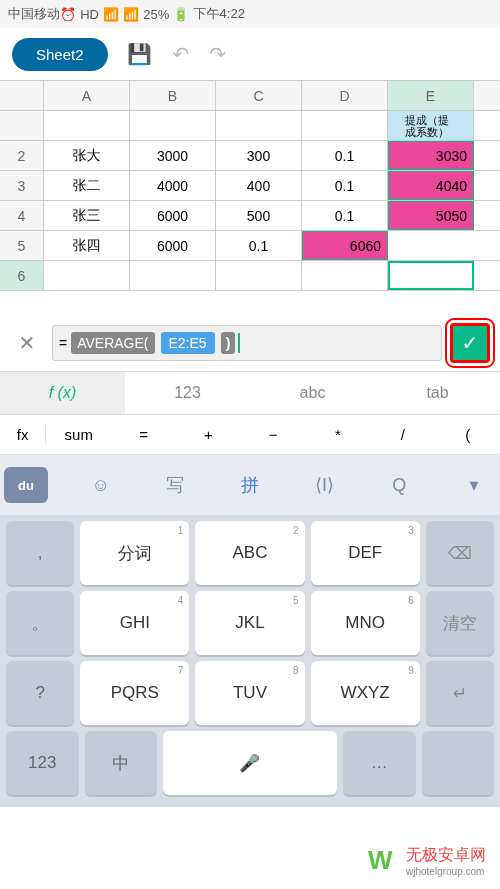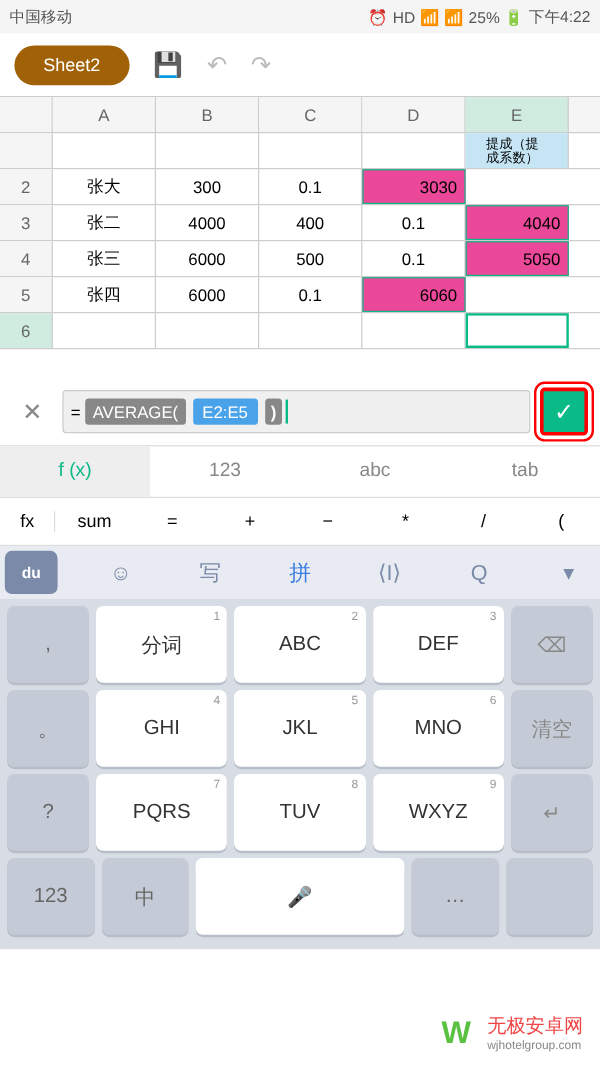--- a/index.html
+++ b/index.html
@@ -1,20 +1,20 @@
 <!DOCTYPE html>
 <html><head>
 <meta charset="utf-8">
 <style>
 *{box-sizing:border-box;margin:0;padding:0;font-family:-apple-system,Arial,sans-serif}
 body{width:500px;height:889px;background:#fff;position:relative;overflow:hidden}
-.status-bar{height:28px;background:#f5f5f5;display:flex;justify-content:space-between;align-items:center;padding:0 8px;font-size:13px;color:#555}
+.status-bar{height:28px;background:#f5f5f5;display:flex;align-items:center;padding:0 8px;font-size:13px;color:#555}
 .status-right{display:flex;align-items:center;gap:4px}
 .toolbar{height:52px;display:flex;align-items:center;padding:0 12px;gap:20px;background:#fff}
-.sheet-tab{background:#a16207;color:#fff;padding:8px 24px;border-radius:18px;font-size:15px}
+.sheet-tab{background:#0369a1;color:#fff;padding:8px 24px;border-radius:18px;font-size:15px}
 .tb-icon{color:#bbb;font-size:20px}
 .spreadsheet{border-top:1px solid #ccc}
 .sheet-row{display:flex;height:30px;border-bottom:1px solid #ccc}
 .sheet-row.header{background:#f5f5f5}
 .row-header{width:44px;background:#f5f5f5;border-right:1px solid #ccc;display:flex;align-items:center;justify-content:center;font-size:14px;color:#666}
 .col-header{border-right:1px solid #ccc;display:flex;align-items:center;justify-content:center;font-size:14px;color:#666;background:#f5f5f5}
 .col-header.E{background:#d0ebe0}
 .cell{border-right:1px solid #ccc;display:flex;align-items:center;justify-content:center;font-size:14px}
 .cA,.cB,.cC,.cD{width:86px}
 .cE{width:86px}
@@ -26,25 +26,25 @@
 .fb-close{width:34px;height:34px;display:flex;align-items:center;justify-content:center;color:#888;font-size:20px}
 .fb-input{flex:1;height:36px;background:#f0f0f0;border:1px solid #ccc;border-radius:3px;display:flex;align-items:center;padding:0 6px;font-size:14px}
 .fb-eq{margin-right:4px}
 .fb-func{background:#888;color:#fff;padding:3px 6px;border-radius:3px;font-weight:normal}
 .fb-range{background:#4aa3e8;color:#fff;padding:3px 8px;border-radius:3px;margin:0 6px}
 .fb-paren{background:#888;color:#fff;padding:3px 5px;border-radius:3px;font-weight:bold}
 .fb-cursor{width:2px;height:20px;background:#0abb87;margin-left:3px}
 .fb-check{width:40px;height:40px;background:#0abb87;border-radius:4px;display:flex;align-items:center;justify-content:center;color:#fff;font-size:20px;border:3px solid red;outline:2px solid red;outline-offset:3px}
 .mode-row{display:flex;height:44px;border-top:1px solid #ddd;border-bottom:1px solid #ddd}
 .mode-btn{flex:1;display:flex;align-items:center;justify-content:center;font-size:16px;color:#888}
-.mode-btn.active{background:#eee;color:#0abb87;}
+.mode-btn.active{background:#eee;color:#0abb87;font-style:italic}
 .fx-row{display:flex;height:40px;align-items:center;border-bottom:1px solid #ddd}
 .fx-cell{flex:1;display:flex;align-items:center;justify-content:center;font-size:15px;color:#000000;}
 .fx-cell:first-child{flex:0.7;border-right:1px solid #ddd}
-.ime-bar{display:flex;height:44px;align-items:center;background:#e8ecf2;padding:0 4px;justify-content:space-between}
+.ime-bar{display:flex;height:60px;align-items:center;background:#e8ecf2;padding:0 4px;justify-content:space-between}
 .ime-ic{width:44px;height:36px;display:flex;align-items:center;justify-content:center;color:#7a8aa8;font-size:18px}
 .ime-ic.active{color:#3b7de0}
 .ime-logo{background:#7a8aa8;color:#fff;border-radius:6px;font-size:13px;font-weight:bold;padding:5px 6px}
 .kb{background:#d8dde5;padding:6px}
 .kb-row{display:flex;gap:6px;margin-bottom:6px}
 .key{background:#fff;border-radius:6px;height:64px;display:flex;flex-direction:column;align-items:center;justify-content:center;box-shadow:0 2px 0 #b8bec8;font-size:17px;color:#333;position:relative}
 .key .sup{position:absolute;top:4px;right:6px;font-size:10px;color:#999}
 .key.side{flex:1;background:#c5cbd6;color:#666}
 .key.main{flex:1.6}
 .key.del{flex:1;background:#c5cbd6;color:#888}
@@ -91,20 +91,21 @@
     <div class="cell cA"></div>
       <div class="cell cB"></div>
       <div class="cell cC"></div>
       <div class="cell cD"></div>
     <div class="cell cE Ehdr">提成（提成系数）</div>
   </div>
   <div id="data-rows">
       <div class="sheet-row sel-row">
         <div class="row-header">2</div>
         <div class="cell cA">张大</div>
+        <div class="cell cB">3000</div>
         <div class="cell cC">300</div>
         <div class="cell cD">0.1</div>
         <div class="cell cE E">3030</div>
       </div>
       <div class="sheet-row sel-row">
         <div class="row-header">3</div>
         <div class="cell cA">张二</div>
         <div class="cell cB">4000</div>
         <div class="cell cC">400</div>
         <div class="cell cD">0.1</div>

